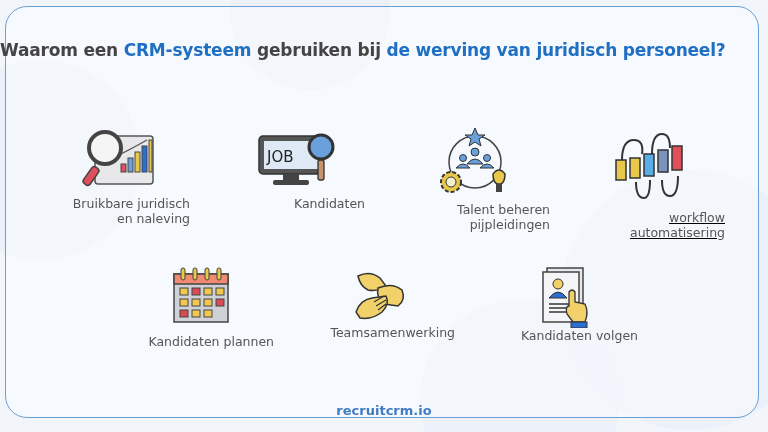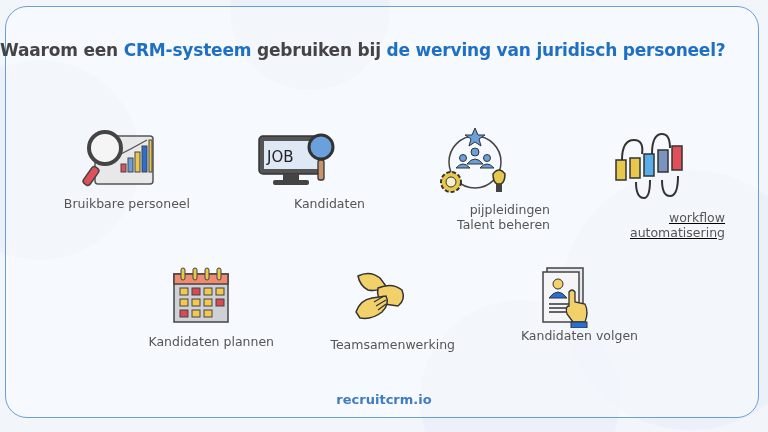--- a/index.html
+++ b/index.html
@@ -22,21 +22,21 @@
     color: #444; letter-spacing: -0.2px; white-space: nowrap;
   }
   .title .hl { color: #1f6fc4; }
   .item { position: absolute; text-align: right; }
   .item .label {
     font-size: 12.5px; color: #555; line-height: 15px; margin-top: 4px;
     font-family: "DejaVu Sans", sans-serif;
   }
   .icon { display: block; margin: 0 auto; }
   .footer {
-    position: absolute; left: 0; right: 0; top: 392px; text-align: center;
+    position: absolute; left: 0; right: 0; top: 403px; text-align: center;
     font-weight: bold; color: #3f7cc4; font-size: 13px;
   }
 </style>
 </head>
 <body>
 
 <div class="bg-deco" style="left:-60px;top:60px;width:200px;height:200px;"></div>
 <div class="bg-deco" style="left:230px;top:-70px;width:160px;height:160px;"></div>
 <div class="bg-deco" style="left:560px;top:170px;width:260px;height:260px;"></div>
 <div class="bg-deco" style="left:420px;top:300px;width:200px;height:200px;"></div>
@@ -53,21 +53,22 @@
     <rect x="48" y="38" width="5" height="8" fill="#e0505a" stroke="#444" stroke-width="1"></rect>
     <rect x="55" y="32" width="5" height="14" fill="#6aa0dc" stroke="#444" stroke-width="1"></rect>
     <rect x="62" y="26" width="5" height="20" fill="#e8c84a" stroke="#444" stroke-width="1"></rect>
     <rect x="69" y="20" width="5" height="26" fill="#2a6fd0" stroke="#444" stroke-width="1"></rect>
     <rect x="76" y="14" width="3" height="32" fill="#e8c84a" stroke="#444" stroke-width="1"></rect>
     <path d="M44 30 Q60 22 74 14" fill="none" stroke="#555" stroke-width="1.3"></path>
     <circle cx="32" cy="22" r="16" fill="#f5f5f5" stroke="#444" stroke-width="4"></circle>
     <rect x="14" y="40" width="8" height="20" rx="3" fill="#e0505a" stroke="#444" stroke-width="1.5" transform="rotate(35 18 50)"></rect>
   </svg>
   <div class="label">
-    <div>Bruikbare personeel</div>
+    <div>Bruikbare juridisch</div>
+    <div>en naleving</div>
   </div>
 </div>
 
 <div class="item" style="left:225px;top:130px;width:140px;">
   <svg class="icon" width="84" height="62" viewBox="0 0 84 62">
     <rect x="6" y="6" width="64" height="38" rx="4" fill="#555" stroke="#333" stroke-width="1.5"></rect>
     <rect x="11" y="11" width="54" height="28" fill="#dfe9f5"></rect>
     <text x="14" y="32" font-family="DejaVu Sans, sans-serif" font-size="15" fill="#222">JOB</text>
     <rect x="30" y="44" width="16" height="6" fill="#444"></rect>
     <rect x="20" y="50" width="36" height="5" rx="2" fill="#444"></rect>
@@ -88,22 +89,22 @@
     <circle cx="26" cy="32" r="3.5" fill="#6aa0dc" stroke="#333"></circle>
     <path d="M19 42 Q26 34 33 42 Z" fill="#6aa0dc" stroke="#333"></path>
     <circle cx="50" cy="32" r="3.5" fill="#6aa0dc" stroke="#333"></circle>
     <path d="M43 42 Q50 34 57 42 Z" fill="#6aa0dc" stroke="#333"></path>
     <circle cx="14" cy="56" r="10" fill="#e8c84a" stroke="#333" stroke-width="2" stroke-dasharray="4 2"></circle>
     <circle cx="14" cy="56" r="5" fill="#f6f0d0" stroke="#333"></circle>
     <path d="M56 48 Q62 40 68 48 Q68 56 64 58 L60 58 Q56 56 56 48 Z" fill="#e8c84a" stroke="#333" stroke-width="1.5"></path>
     <rect x="59" y="58" width="6" height="8" fill="#444"></rect>
   </svg>
   <div class="label">
+    <div>Talent beheren</div>
     <div>pijpleidingen</div>
-    <div>Talent beheren</div>
   </div>
 </div>
 
 <div class="item" style="left:575px;top:130px;width:150px;text-decoration:underline;">
   <svg class="icon" width="76" height="76" viewBox="0 0 76 76">
     <path d="M10 30 Q10 10 22 10 Q32 10 30 24" fill="none" stroke="#333" stroke-width="2"></path>
     <path d="M40 24 Q40 4 50 4 Q58 4 58 18" fill="none" stroke="#333" stroke-width="2"></path>
     <path d="M24 52 Q24 68 32 68 Q38 68 38 50" fill="none" stroke="#333" stroke-width="2"></path>
     <path d="M50 50 Q50 66 58 66 Q66 66 66 46" fill="none" stroke="#333" stroke-width="2"></path>
     <rect x="4" y="30" width="10" height="20" fill="#e8c84a" stroke="#333" stroke-width="1.5"></rect>
@@ -145,21 +146,21 @@
   </div>
 </div>
 
 <div class="item" style="left:305px;top:270px;width:150px;">
   <svg class="icon" width="56" height="54" viewBox="0 0 56 54">
     <path d="M6 6 Q18 0 28 8 L34 16 Q26 22 16 20 Q8 16 6 6 Z" fill="#f2d06a" stroke="#333" stroke-width="1.5"></path>
     <path d="M26 18 Q40 12 50 20 Q54 30 46 36 L32 34 Q24 28 26 18 Z" fill="#f2d06a" stroke="#333" stroke-width="1.5"></path>
     <path d="M4 42 Q8 30 20 28 L34 26 Q38 34 30 42 Q20 50 8 48 Z" fill="#f2d06a" stroke="#333" stroke-width="1.5"></path>
     <path d="M22 32 L32 26 M24 36 L34 30 M26 40 L34 34" stroke="#333" stroke-width="1.2"></path>
   </svg>
-  <div class="label" style="margin-top:13px;">
+  <div class="label" style="margin-top:1px;">
     <div>Teamsamenwerking</div>
   </div>
 </div>
 
 <div class="item" style="left:492px;top:266px;width:146px;">
   <svg class="icon" width="52" height="62" viewBox="0 0 52 62">
     <rect x="8" y="2" width="36" height="48" fill="#e6e8ec" stroke="#444" stroke-width="1.5"></rect>
     <rect x="4" y="6" width="36" height="50" fill="#f5f5f7" stroke="#444" stroke-width="1.5"></rect>
     <circle cx="19" cy="18" r="5" fill="#f2d06a" stroke="#333"></circle>
     <path d="M10 32 Q19 20 28 32 Z" fill="#2a6fd0" stroke="#333"></path>

